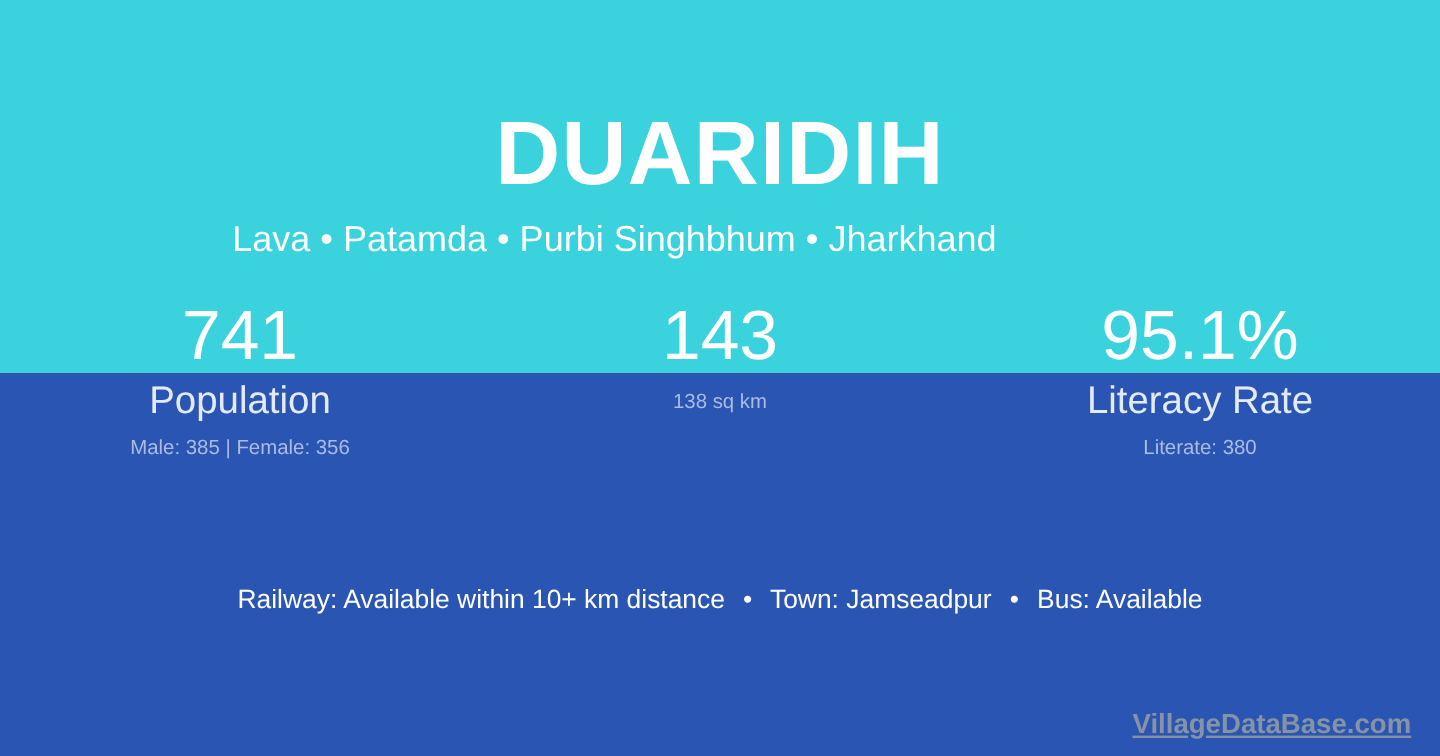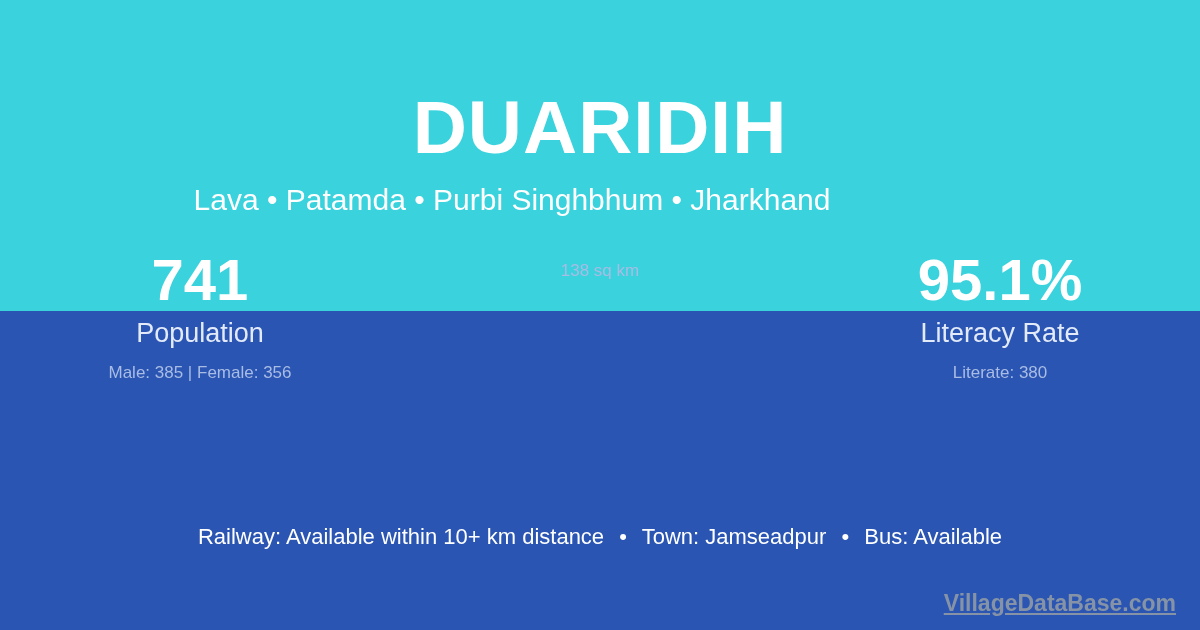--- a/index.html
+++ b/index.html
@@ -86,27 +86,27 @@
     display: flex;
     flex-direction: row;
   }
   .stat {
     flex: 1 1 0;
     text-align: center;
   }
   .stat-value {
     color: #ffffff;
     font-size: 58px;
-    font-weight: bold;
+    font-weight: normal;
     line-height: 64px;
     letter-spacing: 0px;
   }
   .stat-label {
     color: #e3ebfa;
-    font-size: 27px;
+    font-size: 32px;
     font-weight: normal;
     line-height: 34px;
     margin-top: 4px;
   }
   .stat-sub {
     color: #a9bce3;
     font-size: 17px;
     font-weight: normal;
     line-height: 22px;
     margin-top: 12px;
@@ -116,21 +116,20 @@
     position: absolute;
     left: 0;
     top: 486px;
     width: 1200px;
     text-align: center;
     color: #ffffff;
     font-size: 22px;
     font-weight: normal;
     line-height: 28px;
     white-space: nowrap;
-    margin-top: 37px;
   }
   .info-sep {
     display: inline-block;
     padding: 0 9px;
     color: #ffffff;
   }
 
   .footer-brand {
     position: absolute;
     right: 24px;
@@ -161,20 +160,21 @@
 
     <div class="stats">
 
       <div class="stat">
         <div class="stat-value">741</div>
         <div class="stat-label">Population</div>
         <div class="stat-sub">Male: 385 | Female: 356</div>
       </div>
 
       <div class="stat">
+        <div class="stat-value">143</div>
         <div class="stat-sub">138 sq km</div>
       </div>
 
       <div class="stat">
         <div class="stat-value">95.1%</div>
         <div class="stat-label">Literacy Rate</div>
         <div class="stat-sub">Literate: 380</div>
       </div>
 
     </div>

